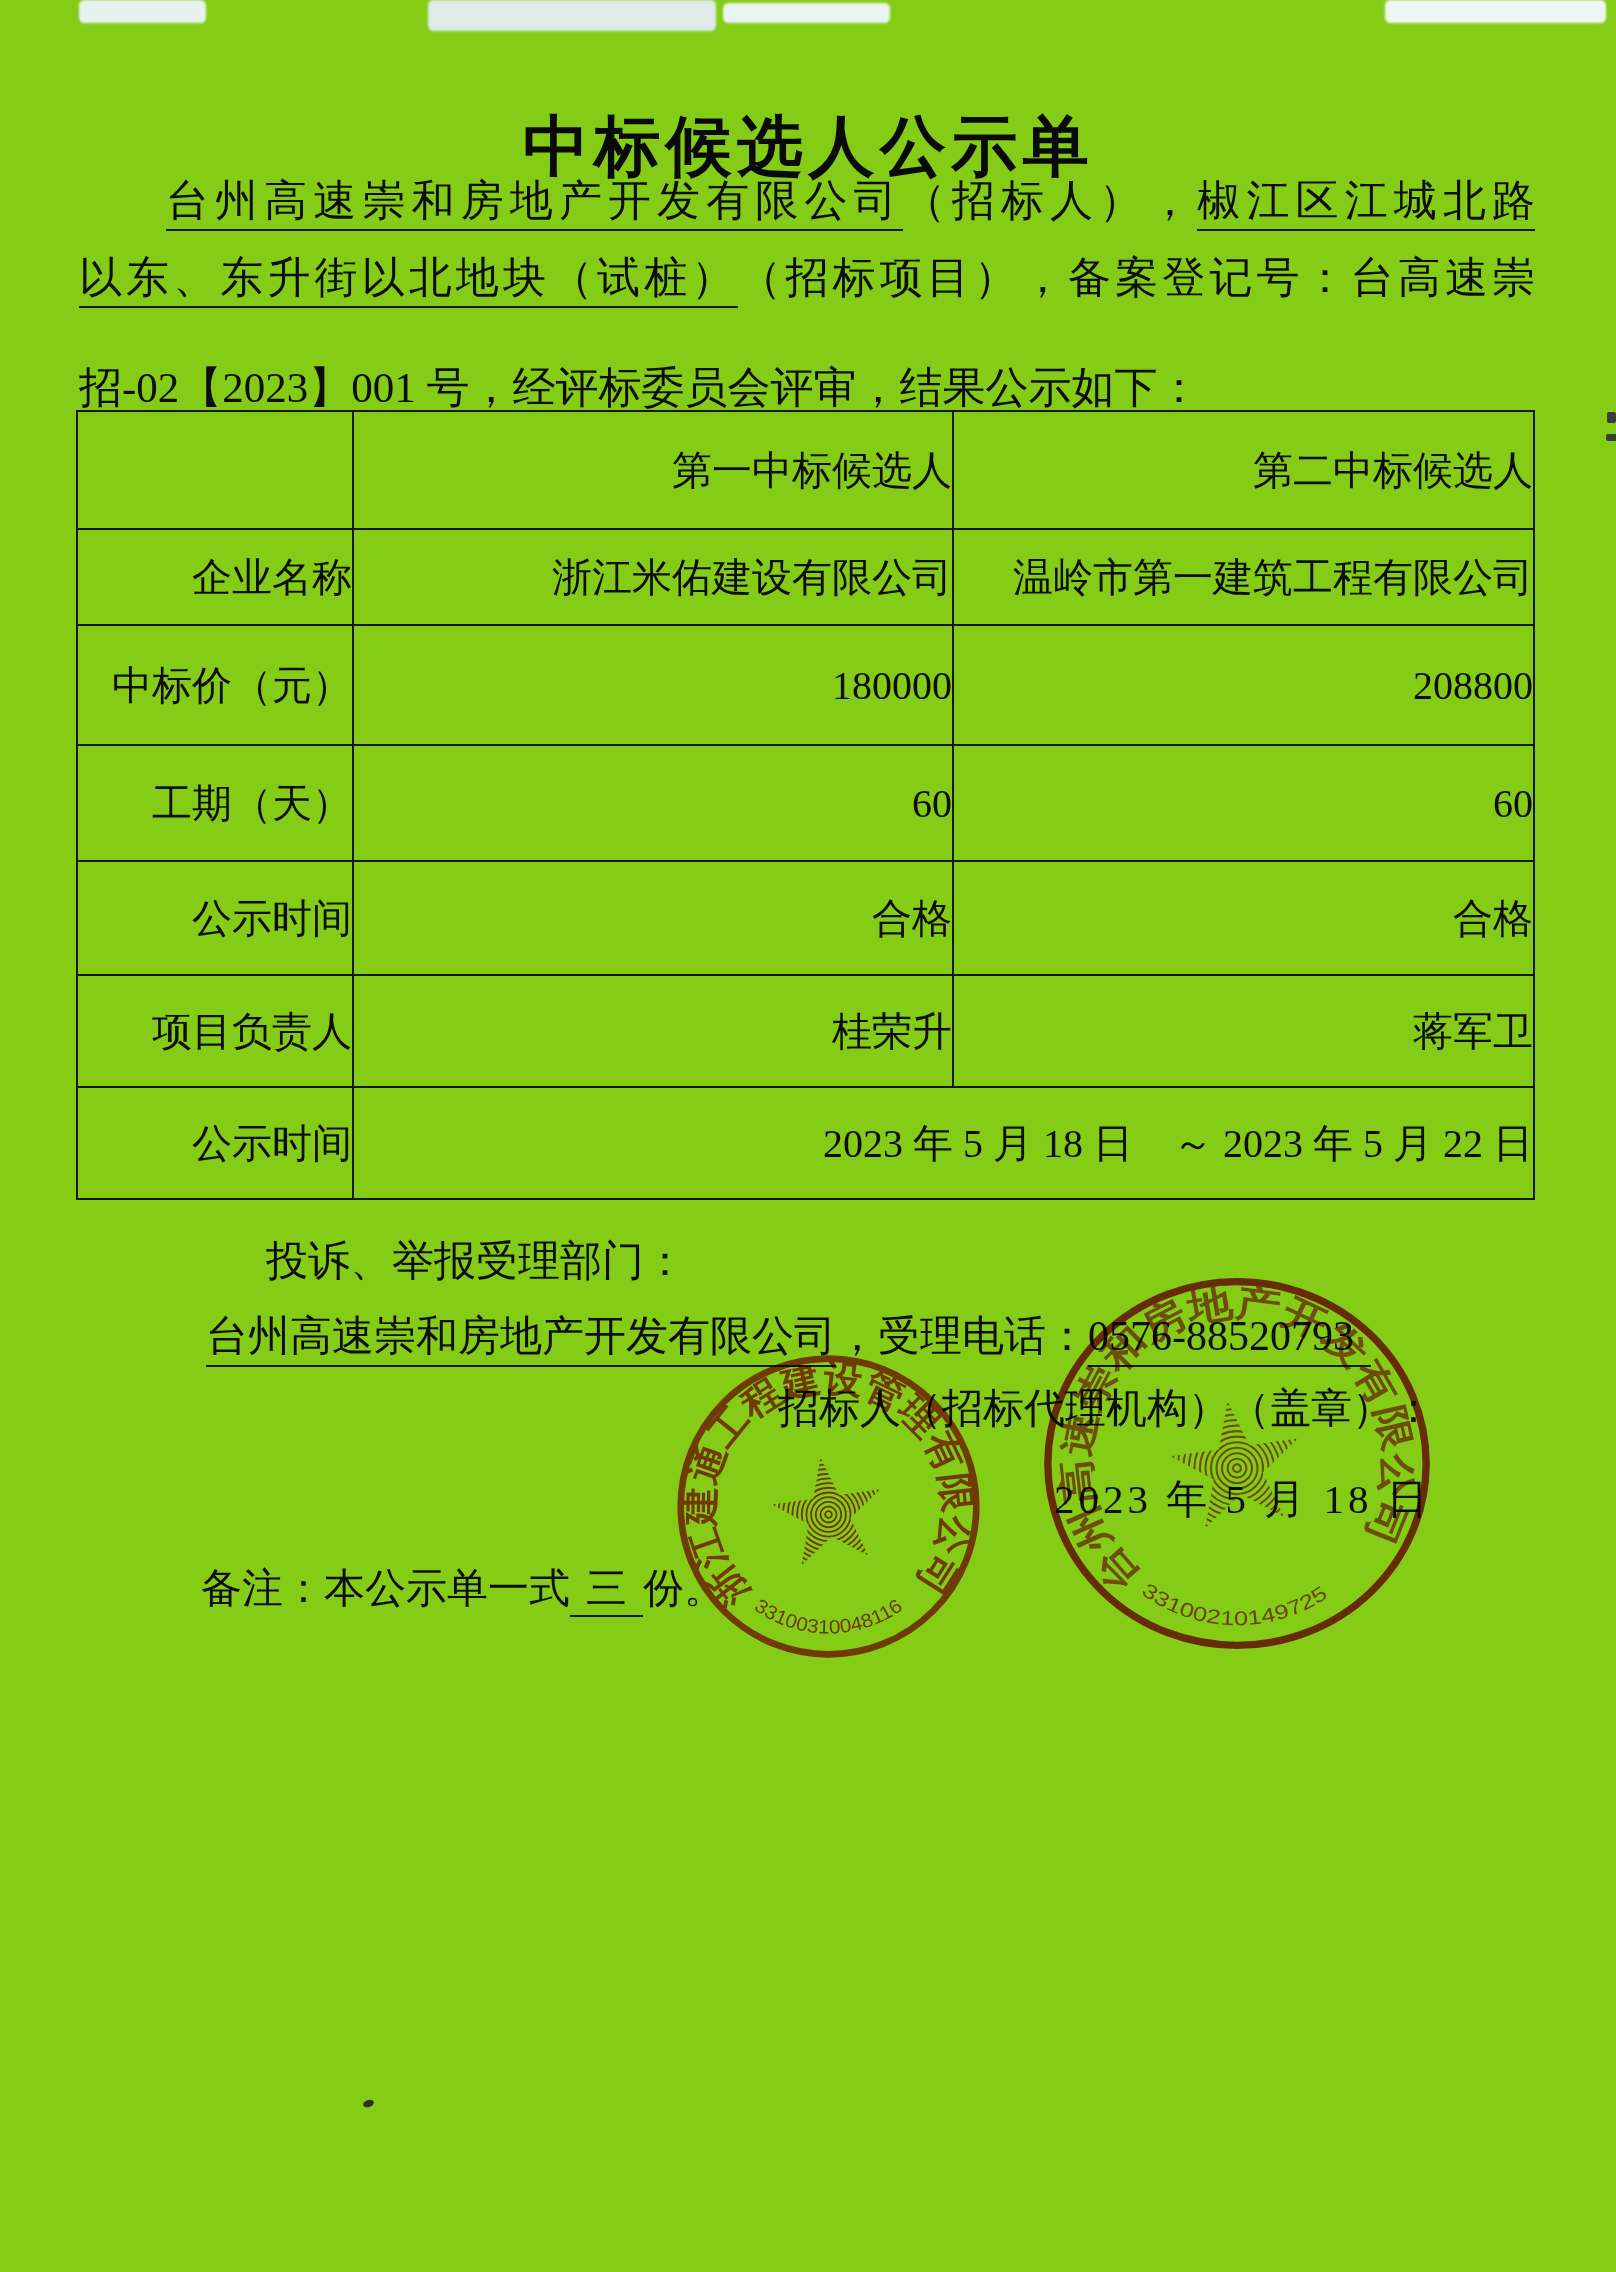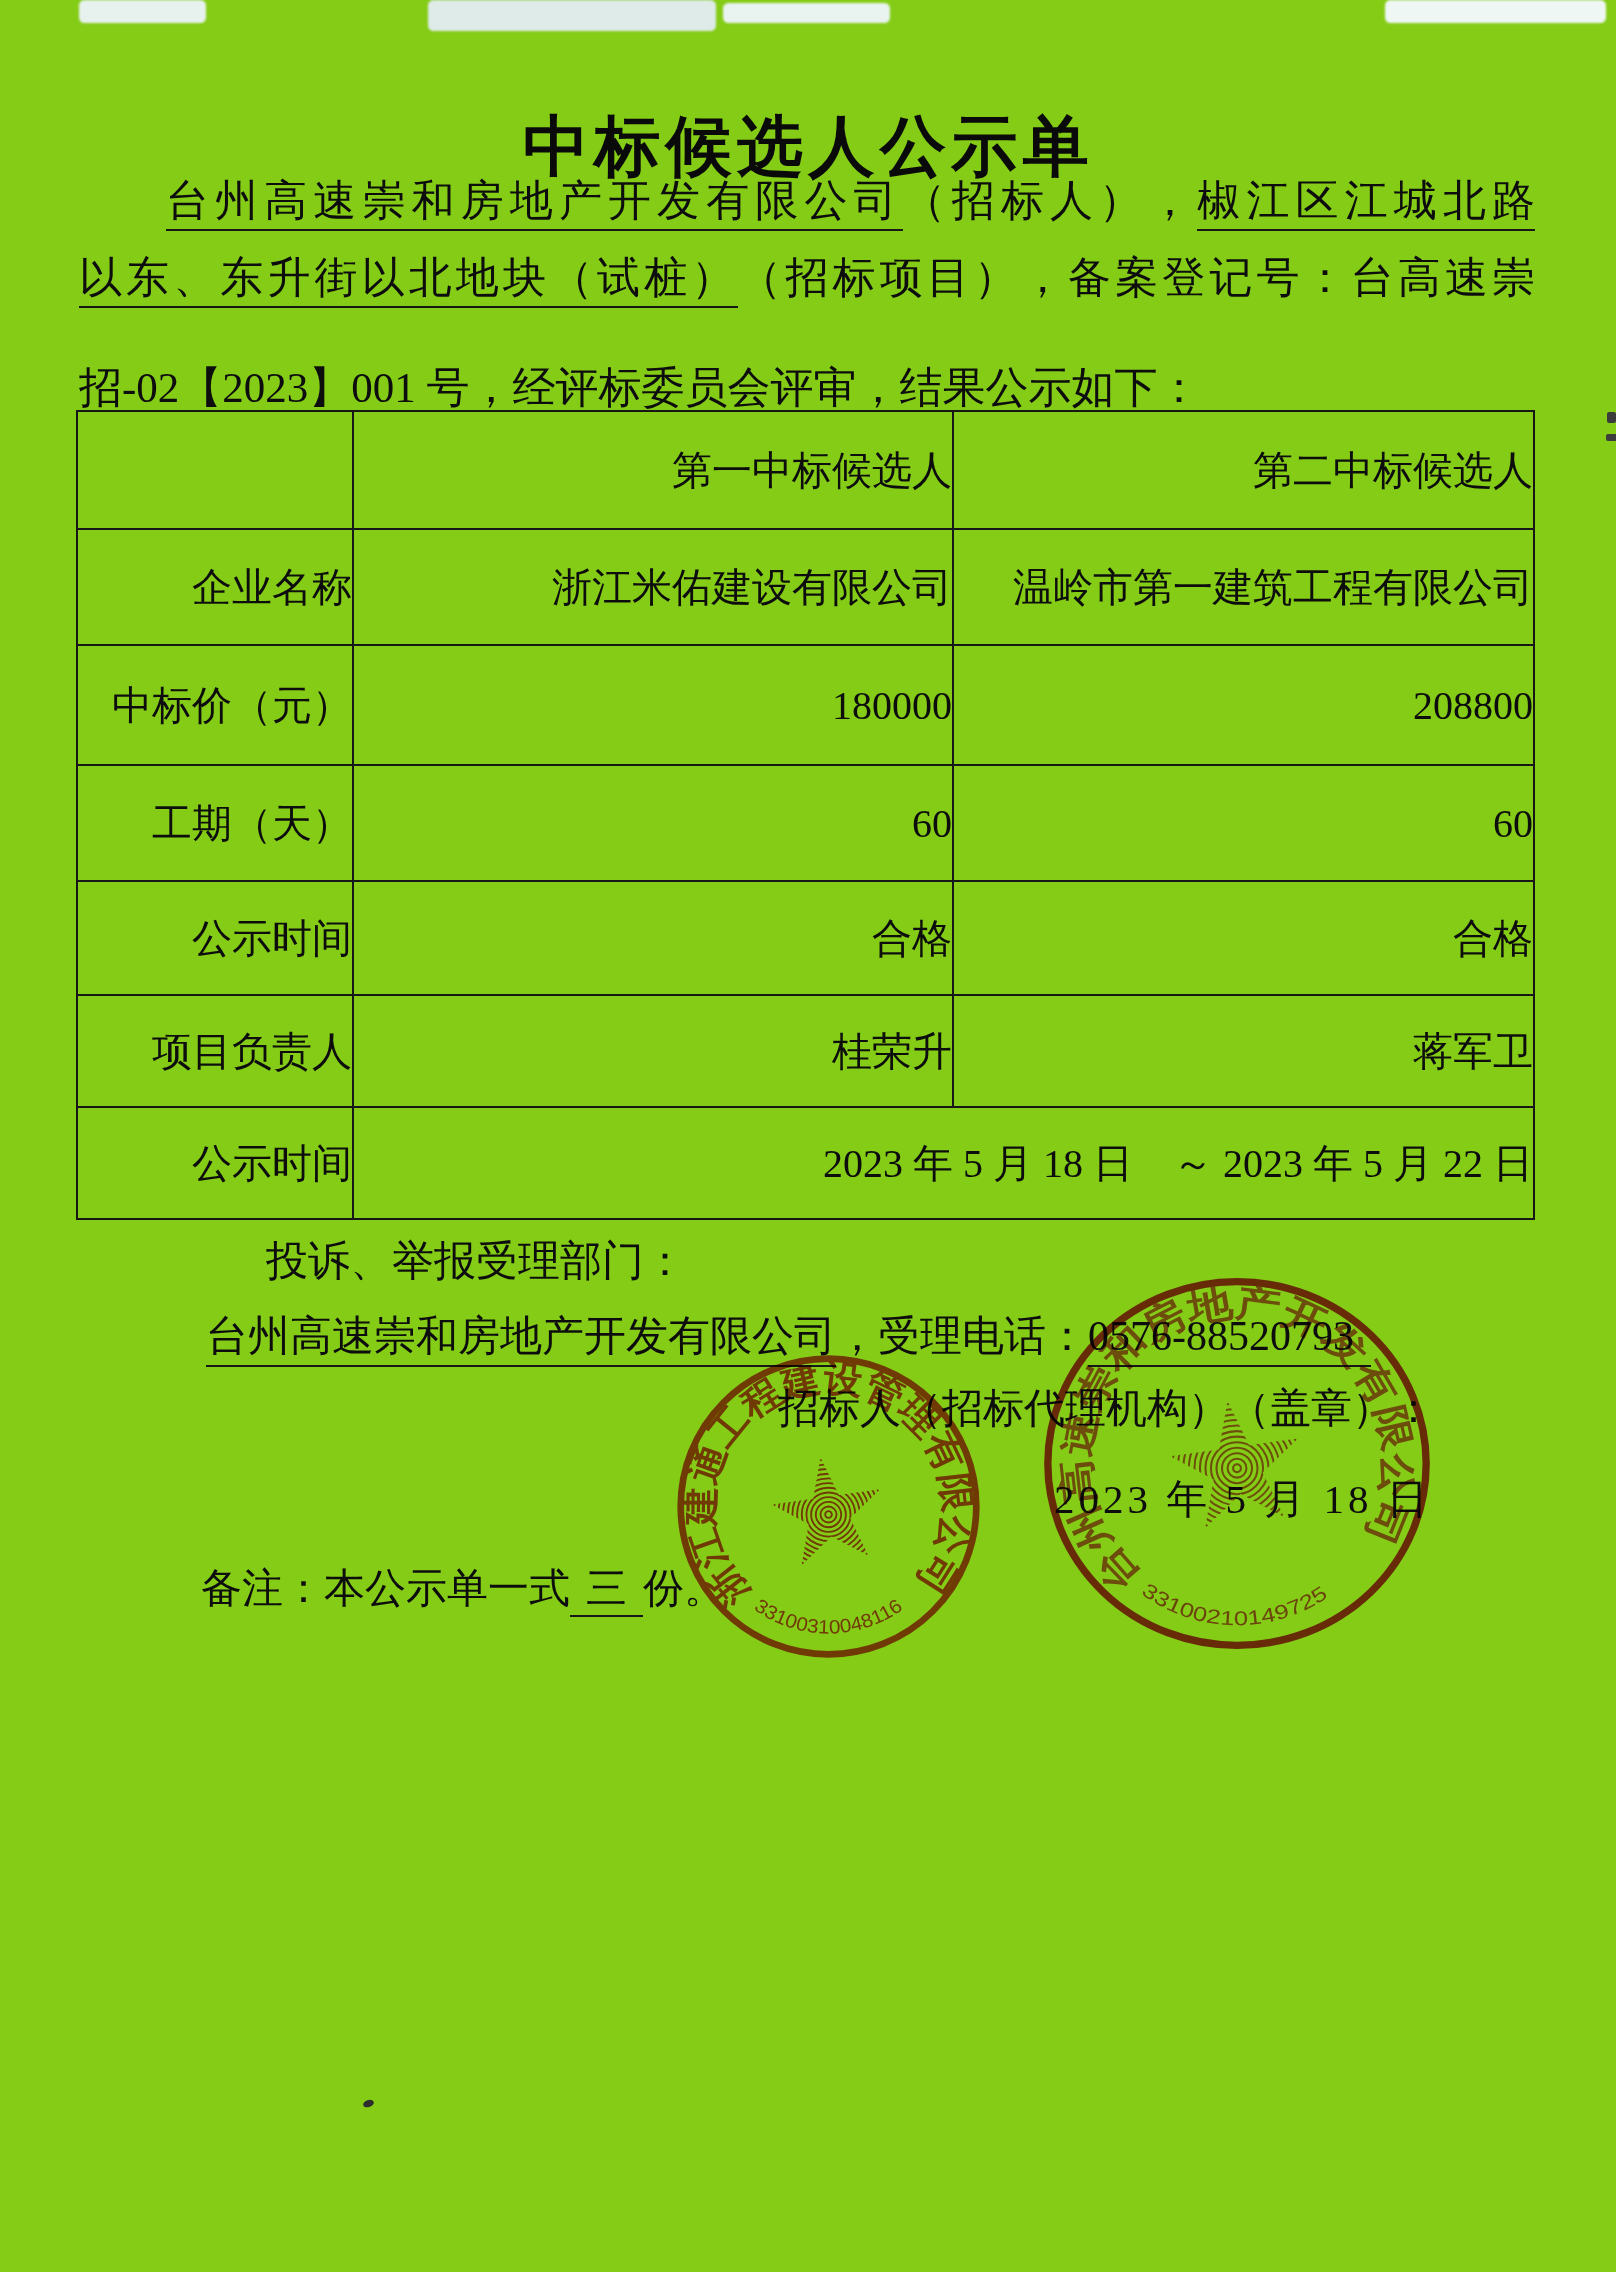--- a/index.html
+++ b/index.html
@@ -65,21 +65,21 @@
         <col style="width:276px">
         <col style="width:600px">
         <col style="width:581px">
       </colgroup>
     <tbody>
         <tr style="height:118px">
       <td></td>
       <td>第一中标候选人</td>
       <td>第二中标候选人</td>
     </tr>
-    <tr style="height:116px">
+    <tr style="height:96px">
       <td>企业名称</td>
       <td>浙江米佑建设有限公司</td>
       <td>温岭市第一建筑工程有限公司</td>
     </tr>
     <tr style="height:120px">
       <td>中标价（元）</td>
       <td>180000</td>
       <td>208800</td>
     </tr>
     <tr style="height:116px">

